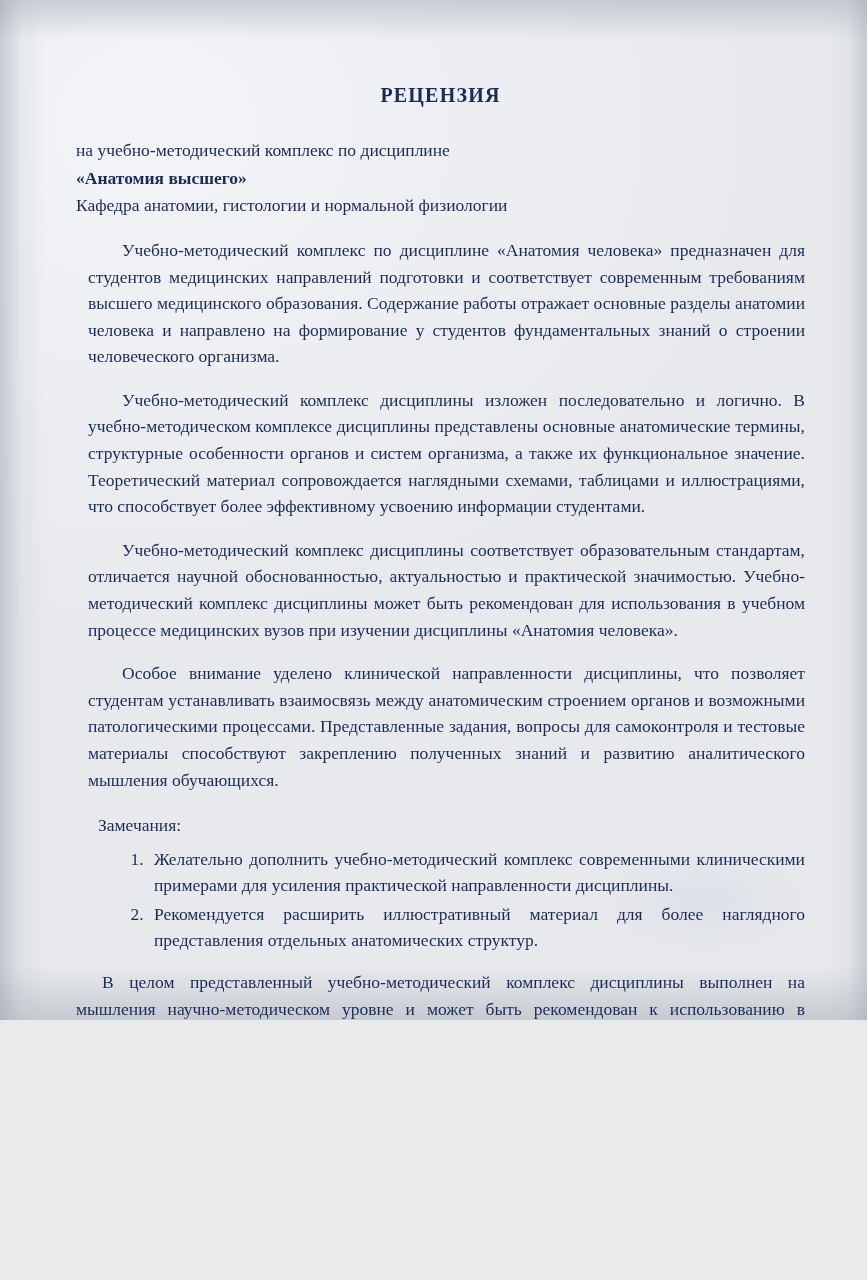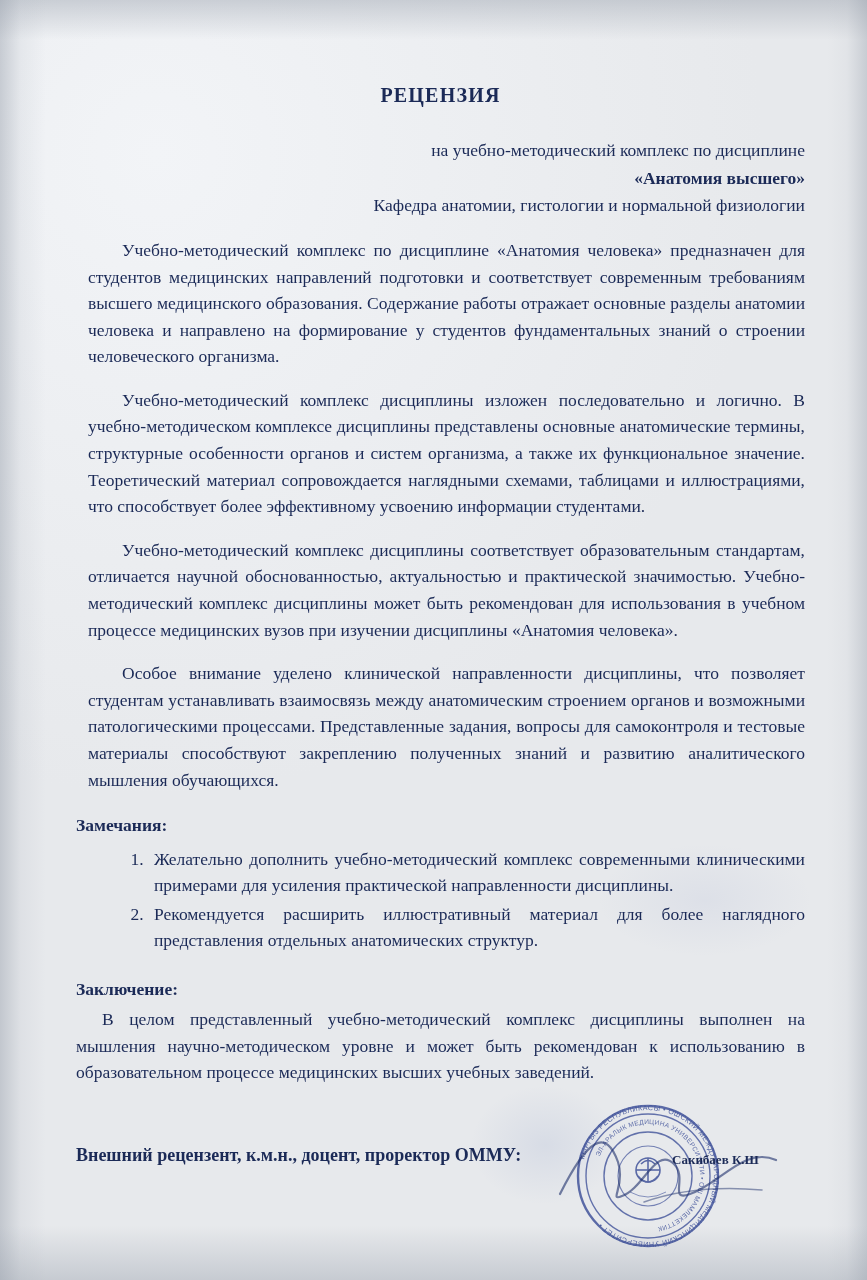--- a/index.html
+++ b/index.html
@@ -3,21 +3,21 @@
 <meta charset="utf-8">
 <style>
   html, body {
     margin: 0;
     padding: 0;
     background: #e9eaec;
   }
   .page {
     position: relative;
     width: 867px;
-    height: 1280px;
+    height: 1020px;
     overflow: hidden;
     background:
       radial-gradient(ellipse 70% 50% at 18% 12%, #f2f4f7 0%, #eceef1 55%, #e7e9ec 100%),
       linear-gradient(160deg, #f4f5f7 0%, #eceef0 40%, #e4e6e9 100%);
     font-family: "Liberation Serif", serif;
     color: #1b2a57;
   }
   
   .shade-left {
     position: absolute;
@@ -70,40 +70,41 @@
 
   .doc-title {
     text-align: center;
     font-weight: bold;
     font-size: 20px;
     letter-spacing: 1.2px;
     margin-top: 84px;
   }
 
   .subtitle-block {
-    text-align: right;
+    text-align: left;
     margin-top: 30px;
     font-size: 17.5px;
     line-height: 1.58;
   }
   .subtitle-block .b { font-weight: bold; }
 
   p.body-par {
     text-align: justify;
     text-justify: inter-word;
     font-size: 17.5px;
     line-height: 1.52;
     margin: 17px 0 0 12px;
     text-indent: 34px;
   }
 
   .section-head {
-    font-weight: bold;
+    font-weight: normal;
     font-size: 17.5px;
     margin-top: 22px;
+    margin-left: 22px;
   }
 
   ol.remarks {
     margin: 10px 0 16px 0;
     padding-left: 72px;
     font-size: 17.5px;
     line-height: 1.5;
   }
   ol.remarks li {
     text-align: justify;
@@ -186,21 +187,20 @@
     <p class="body-par">Учебно-методический комплекс дисциплины соответствует образовательным стандартам, отличается научной обоснованностью, актуальностью и практической значимостью. Учебно-методический комплекс дисциплины может быть рекомендован для использования в учебном процессе медицинских вузов при изучении дисциплины «Анатомия человека».</p>
     <p class="body-par">Особое внимание уделено клинической направленности дисциплины, что позволяет студентам устанавливать взаимосвязь между анатомическим строением органов и возможными патологическими процессами. Представленные задания, вопросы для самоконтроля и тестовые материалы способствуют закреплению полученных знаний и развитию аналитического мышления обучающихся.</p>
 
     <div class="section-head">Замечания:</div>
 
     <ol class="remarks">
       <li>Желательно дополнить учебно-методический комплекс современными клиническими примерами для усиления практической направленности дисциплины.</li>
       <li>Рекомендуется расширить иллюстративный материал для более наглядного представления отдельных анатомических структур.</li>
     </ol>
 
-    <div class="section-head" style="margin-top:26px;">Заключение:</div>
     <p class="conclusion">В целом представленный учебно-методический комплекс дисциплины выполнен на мышления научно-методическом уровне и может быть рекомендован к использованию в образовательном процессе медицинских высших учебных заведений.</p>
 
   </div>
 
   <div class="signature-row">
     <span>Внешний рецензент, к.м.н., доцент, проректор ОММУ:</span>
   </div>
 
   <div class="stamp">
     <svg width="160" height="160" viewBox="0 0 160 160" xmlns="http://www.w3.org/2000/svg">

